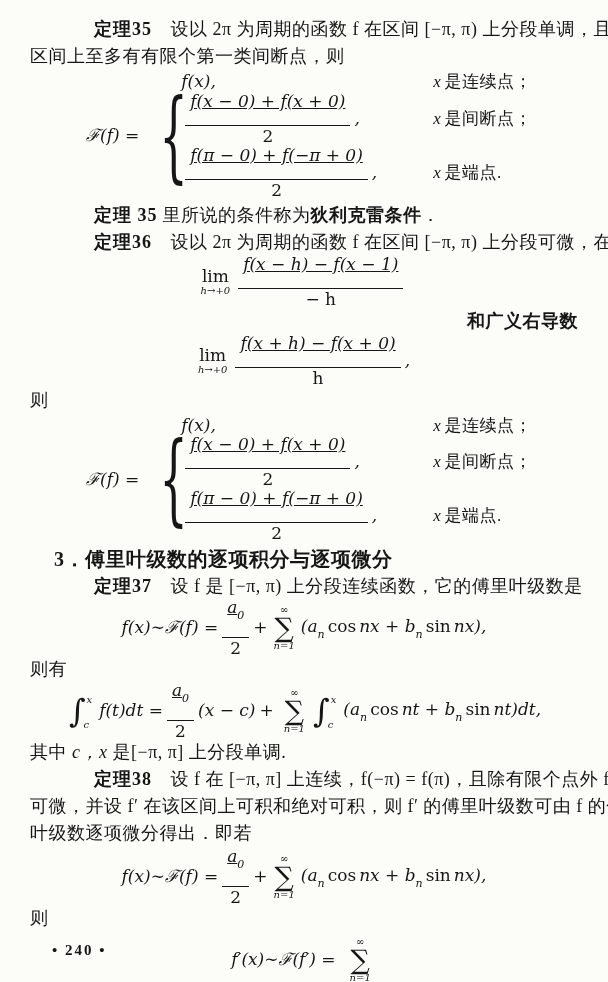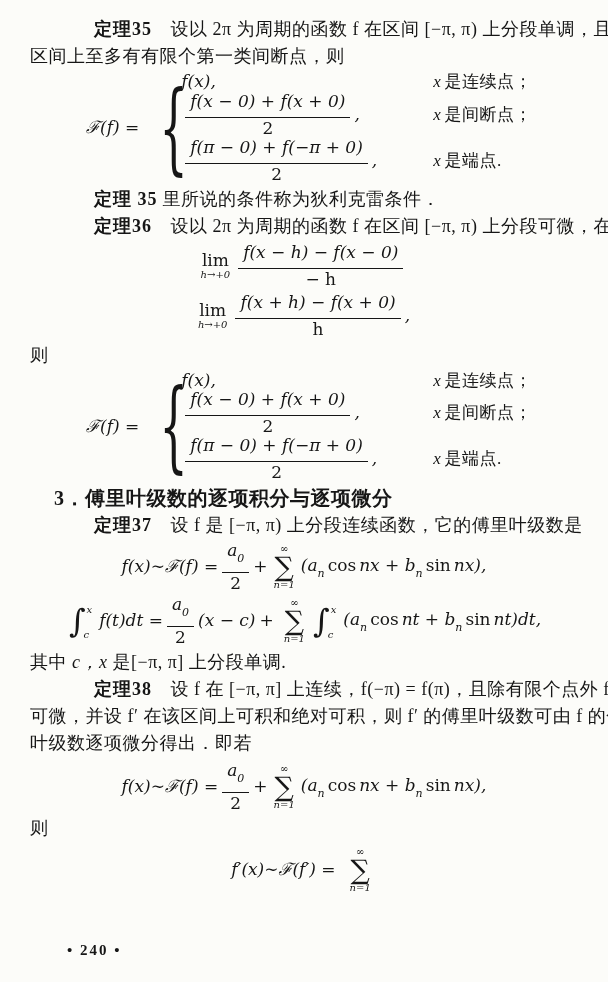--- a/index.html
+++ b/index.html
@@ -13,37 +13,37 @@
     font-family:"Liberation Serif","DejaVu Serif",serif;
     overflow:hidden;
   }
   .inner { padding:16px 30px 0 30px; }
 
   
   .para { font-size:18px; line-height:27px; letter-spacing:0.5px; }
   .line { white-space:nowrap; }
   .indent { padding-left:36px; }
   .thm { font-weight:bold; letter-spacing:1px;margin-left:28px; }
-  .boldtxt { font-weight:normal;text-align:right; }
+  .boldtxt { font-weight:bold;text-align:right; }
   .heading { font-weight:bold; padding-left:24px; font-size:20px; line-height:28px; letter-spacing:0.5px; }
 
   
   .formula {
     display:flex; justify-content:center; align-items:center;
     font-size:17px; line-height:1.15; margin:2px 0;
     font-family:"DejaVu Serif",serif;
   }
   .mi, .formula i, .formula sub { font-style:italic; }
   .mr { font-style:normal; }
   .fn { font-style:normal; margin:0 3px 0 3px; }
   .formula sub { font-size:11px; position:relative; top:2px; }
   .gap { display:inline-block; width:8px; }
 
   .frac { display:inline-flex; flex-direction:column; align-items:center; vertical-align:middle; margin:0 4px; }
-  .frac .num { display:block; padding:0 5px 6px 5px; border-bottom:1.4px solid #161616; line-height:19px; }
+  .frac .num { display:block; padding:0 5px 14px 5px; border-bottom:1.4px solid #161616; line-height:19px;text-decoration:underline; }
   .frac .den { display:block; line-height:19px; font-style:normal; padding-top:1px; }
   .frac .num.mi { font-style:italic; }
 
   
   .lim { display:inline-flex; flex-direction:column; align-items:center; margin-right:4px; }
   .lim .lop { font-style:normal; line-height:18px; }
   .lim .lsub { font-size:10px; line-height:11px; font-style:italic; }
 
   
   .sum { display:inline-flex; flex-direction:column; align-items:center; line-height:1; margin:0 6px; }
@@ -67,21 +67,21 @@
     transform:scaleX(0.45); width:30px; margin-right:0px;
   }
   .cases { display:inline-flex; flex-direction:column; gap:0; }
   .crow { display:flex; align-items:center; }
   .cexpr { display:flex; align-items:center; width:252px; }
   .ccond { font-style:normal; letter-spacing:0.5px; font-size:17px; font-family:"Liberation Serif","DejaVu Serif",serif; }
   .ccond i { margin-right:3px; }
 
   
   .footer {
-    position:absolute; left:67px; top:942px;
+    position:absolute; left:52px; top:942px;
     font-weight:bold; font-size:15px; letter-spacing:2px;
   }
 
   
   .mt2 { margin-top:2px; } .mt4 { margin-top:4px; }
   .f-lim { height:48px; }
   .f-sum { height:52px; }
 </style>
 </head>
 <body>
@@ -134,25 +134,28 @@
     <div class="para">
       <div class="line indent"><span class="thm">定理36</span><span>　设以 2π 为周期的函数 f 在区间 [−π, π) 上分段可微，在连续点</span></div>
     </div>
 
     <div class="formula f-lim mt2">
       <span class="lim">
         <span class="lop">lim</span>
         <span class="lsub">h→+0</span>
       </span>
       <span class="frac">
-        <span class="num mi">f(x − h) − f(x − 0)</span>
+        <span class="num mi">f(x − h) − f(x − 1)</span>
         <span class="den mi">− h</span>
       </span>
     </div>
 
+    <div class="para">
+      <div class="line boldtxt">和广义右导数</div>
+    </div>
 
     <div class="formula f-lim mt2">
       <span class="lim">
         <span class="lop">lim</span>
         <span class="lsub">h→+0</span>
       </span>
       <span class="frac">
         <span class="num mi">f(x + h) − f(x + 0)</span>
         <span class="den mi">h</span>
       </span>
@@ -212,20 +215,23 @@
       </span>
       <span class="mr">+</span>
       <span class="sum">
         <span class="sup">∞</span>
         <span class="sig">∑</span>
         <span class="low">n=1</span>
       </span>
       <span class="term"><i>(a</i><sub>n</sub><span class="fn">cos</span><i>nx + b</i><sub>n</sub><span class="fn">sin</span><i>nx)</i><i>,</i></span>
     </div>
 
+    <div class="para">
+      <div class="line">则有</div>
+    </div>
 
     <div class="formula f-sum mt2">
       <span class="intgrp">
         <span class="isign">∫</span>
         <span class="ilims">
           <i class="iup">x</i>
           <i class="ilo">c</i>
         </span>
       </span>
       <span class="mi">f(t)dt =</span>

